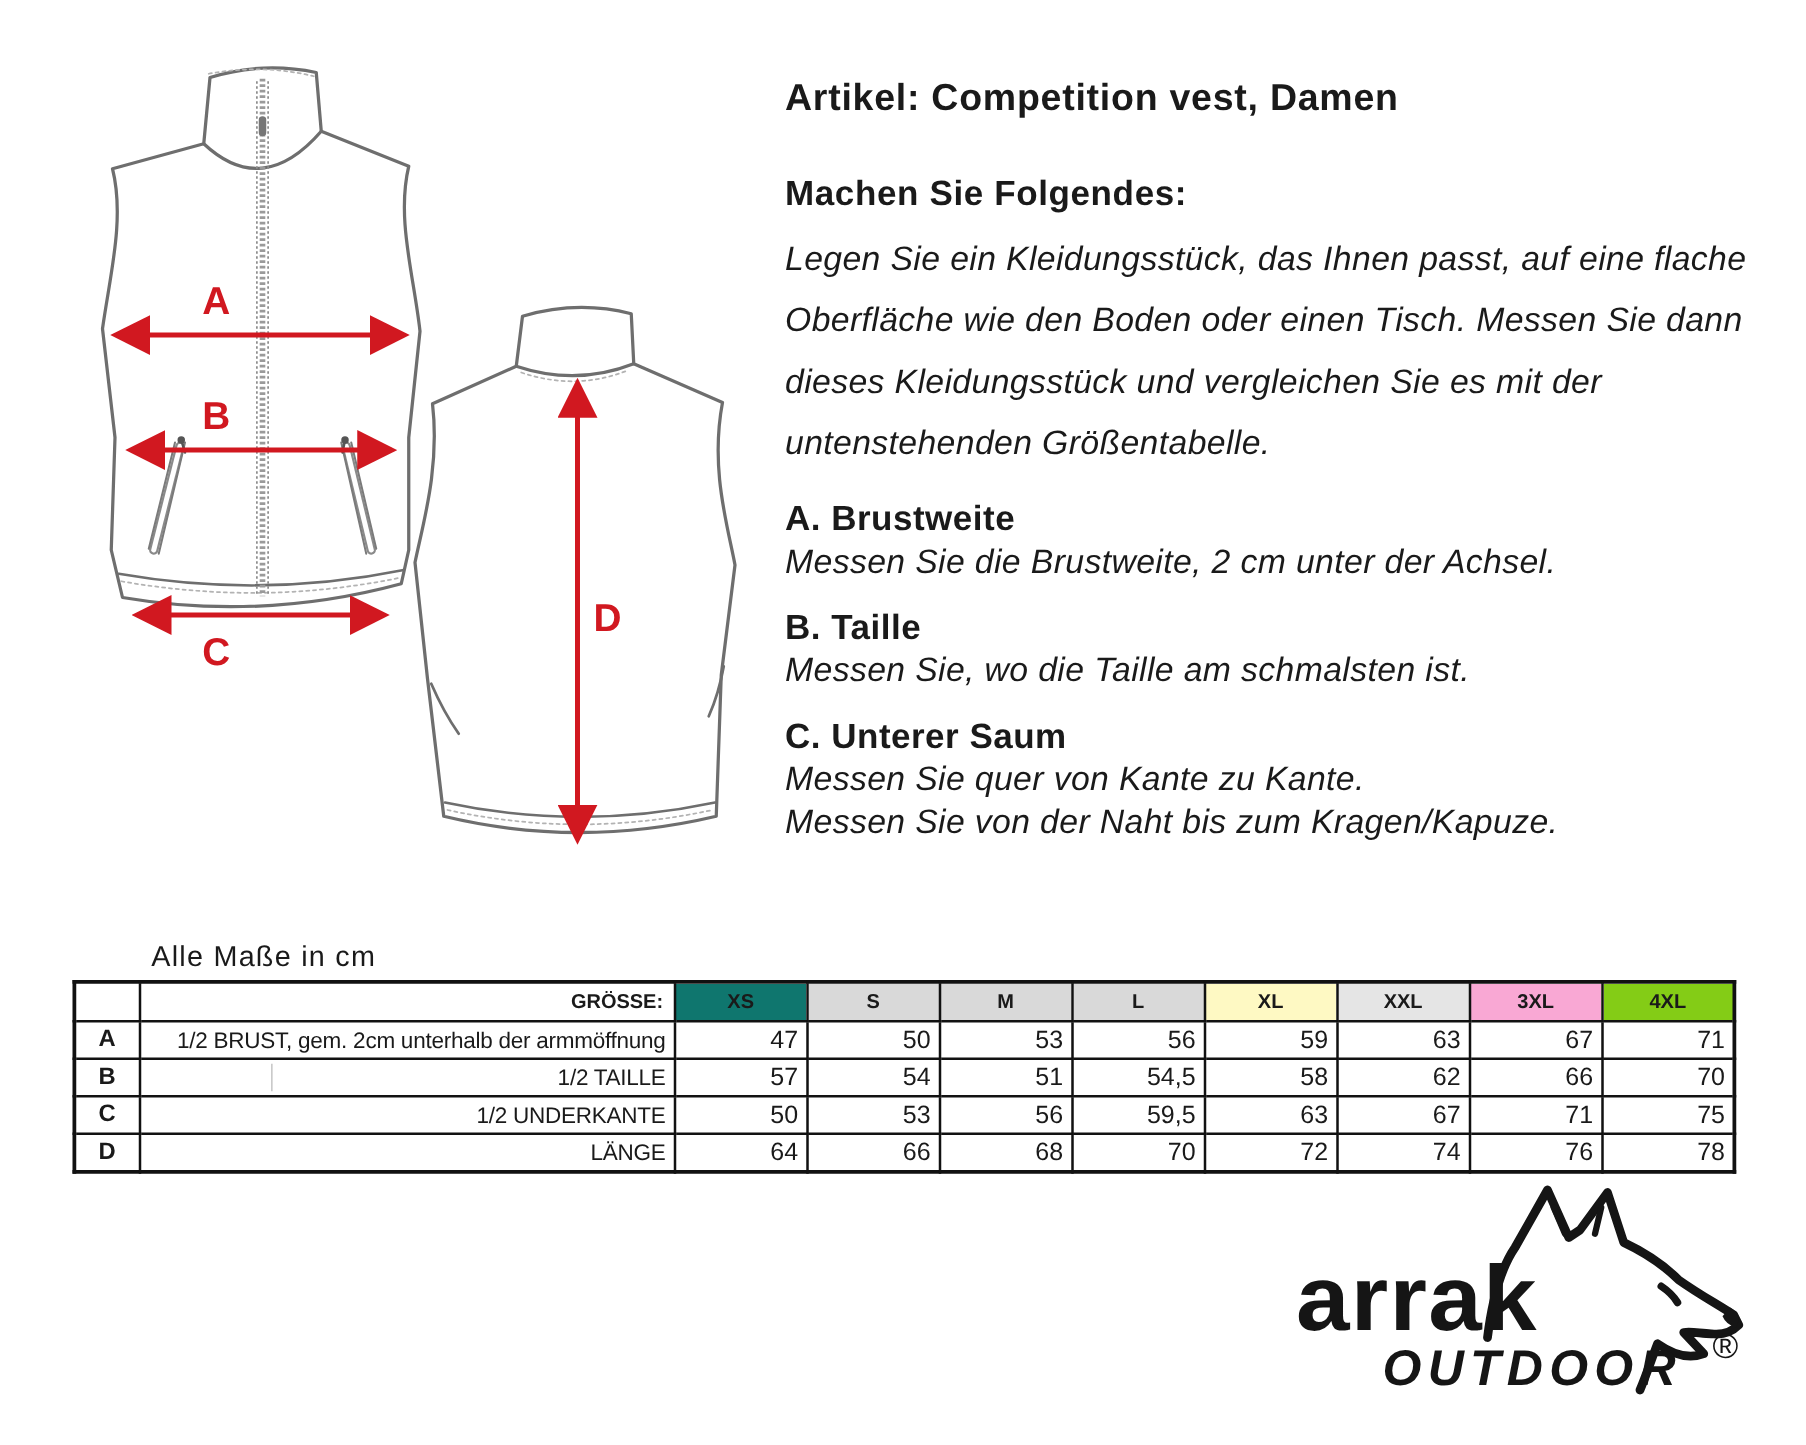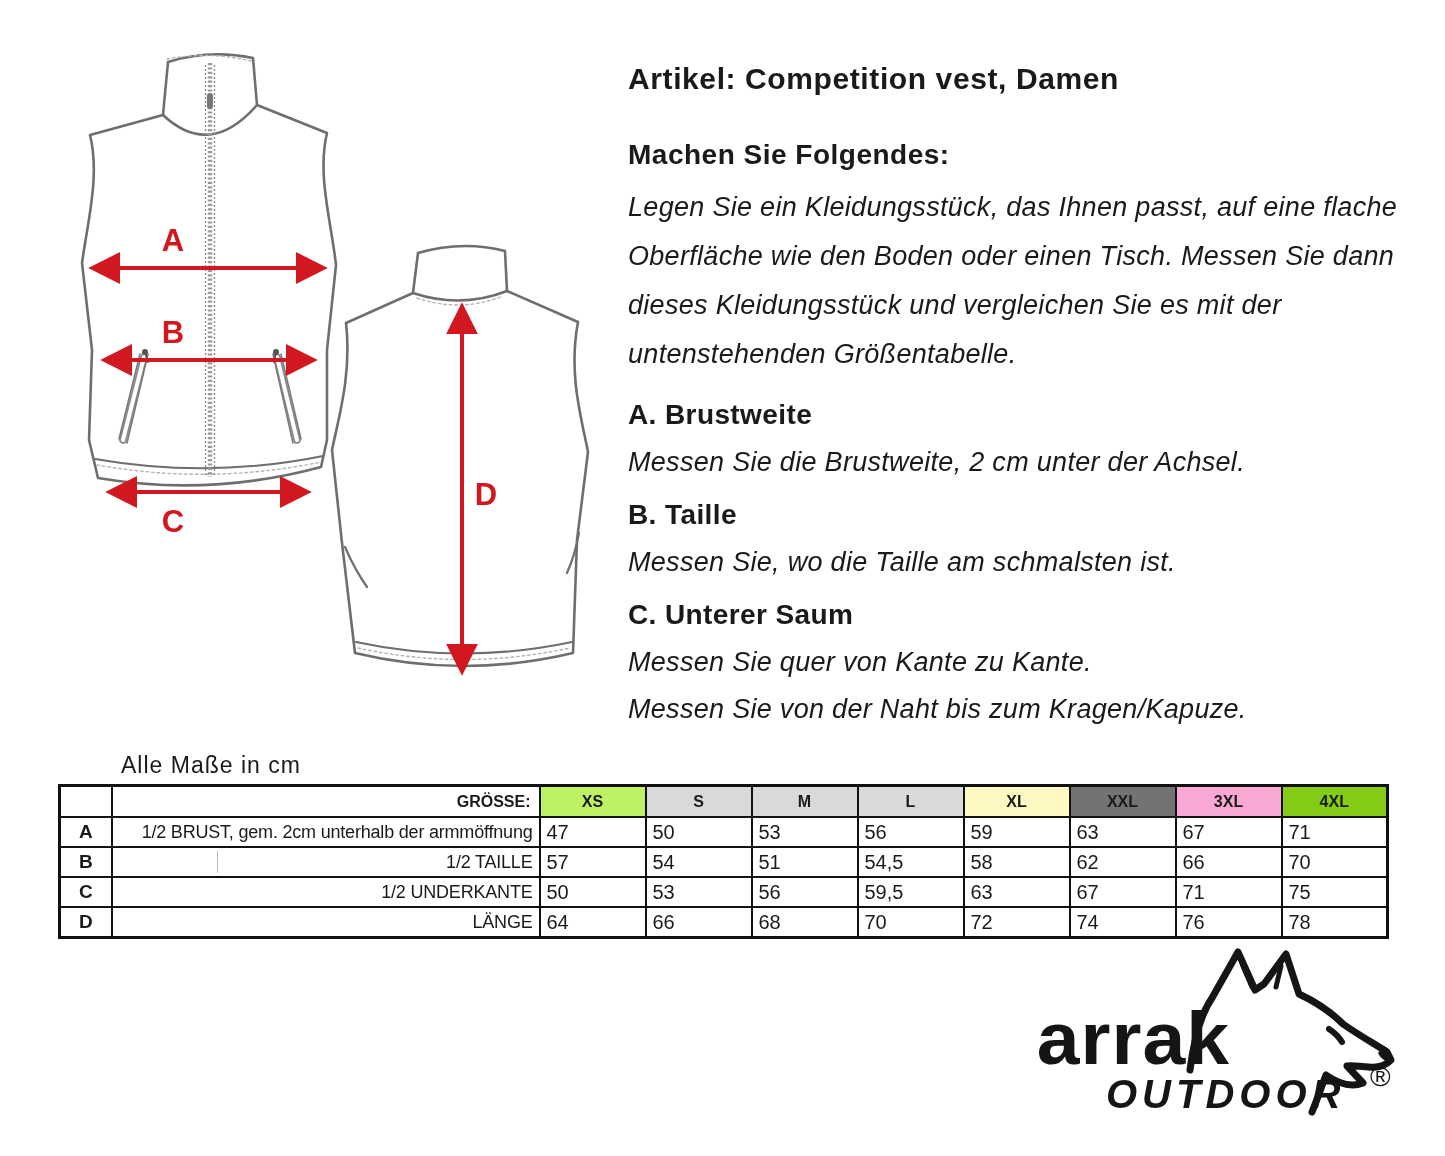--- a/index.html
+++ b/index.html
@@ -7,37 +7,37 @@
     width:1445px;height:1156px;position:relative;background:#ffffff;
     font-family:"Liberation Sans", sans-serif;color:#1a1a1a;overflow:hidden;
   }
   
   .right-col{position:absolute;left:628px;top:61px;width:805px;}
   .article-title{font-size:30px;font-weight:600;letter-spacing:.6px;line-height:36px;margin:0;white-space:nowrap;}
   .mh{font-size:28px;font-weight:600;letter-spacing:.5px;margin:42px 0 12px;white-space:nowrap;}
   .para{margin:0 0 0;}
   .para div{font-size:27px;font-style:italic;line-height:49px;letter-spacing:.3px;white-space:nowrap;}
   .sec-label{font-size:28px;font-weight:600;letter-spacing:.4px;margin:19px 0 0;line-height:34px;white-space:nowrap;}
-  .sec-desc{font-size:27px;font-style:italic;letter-spacing:.3px;margin:14px 0 0;line-height:33px;white-space:nowrap;}
+  .sec-desc{font-size:27px;font-style:italic;letter-spacing:.3px;margin:1px 0 0;line-height:33px;white-space:nowrap;}
   
   .vest-svg{position:absolute;left:55px;top:35px;}
   
   .table-caption{position:absolute;left:121px;top:752px;font-size:23px;letter-spacing:1px;}
   table.size-table{
     position:absolute;left:58px;top:784px;border-collapse:collapse;table-layout:fixed;
     border:3px solid #111;
   }
   .size-table td,.size-table th{border:2px solid #111;padding:0 6px;overflow:hidden;}
   .size-table .hrow th{height:29px;font-size:16px;font-weight:bold;}
   .size-table .hrow .grosse{text-align:right;padding-right:8px;}
   .size-table .hrow .size-h{text-align:center;}
   .size-table tr.drow td{height:28px;}
   .letter-cell{text-align:center;font-weight:bold;font-size:19px;}
   .label-cell{text-align:right;font-size:18px;letter-spacing:-0.2px;white-space:nowrap;}
-  .val-cell{text-align:left;font-size:20px;}
+  .val-cell{text-align:right;font-size:20px;}
   .taille-mark{position:relative;}
   .taille-mark::after{content:"";position:absolute;left:104px;top:3px;bottom:3px;width:1px;background:#b9b9b9;}
   
   .logo-svg{position:absolute;left:1018px;top:942px;}
 </style>
 </head>
 <body>
 
 <svg class="vest-svg" width="590" height="690" viewBox="0 0 590 690" xmlns="http://www.w3.org/2000/svg">
   <defs>
@@ -145,26 +145,26 @@
       <col style="width:106px">
     <col style="width:106px">
       <col style="width:106px">
       <col style="width:106px">
       <col style="width:106px">
   </colgroup>
   <tbody>
       <tr class="hrow">
     <th></th>
     <th class="grosse">GRÖSSE:</th>
-    <th class="size-h" style="background:#bef264">XS</th>
+    <th class="size-h" style="background:#0f766e">XS</th>
     <th class="size-h" style="background:#d9d9d9">S</th>
     <th class="size-h" style="background:#d9d9d9">M</th>
     <th class="size-h" style="background:#d9d9d9">L</th>
     <th class="size-h" style="background:#fef9c3">XL</th>
-    <th class="size-h" style="background:#737373">XXL</th>
+    <th class="size-h" style="background:#e5e5e5">XXL</th>
     <th class="size-h" style="background:#f9a8d4">3XL</th>
     <th class="size-h" style="background:#84cc16">4XL</th>
   </tr>
   <tr class="drow">
     <td class="letter-cell">A</td>
     <td class="label-cell">1/2 BRUST, gem. 2cm unterhalb der armmöffnung</td>
     <td class="val-cell">47</td>
     <td class="val-cell">50</td>
     <td class="val-cell">53</td>
     <td class="val-cell">56</td>

